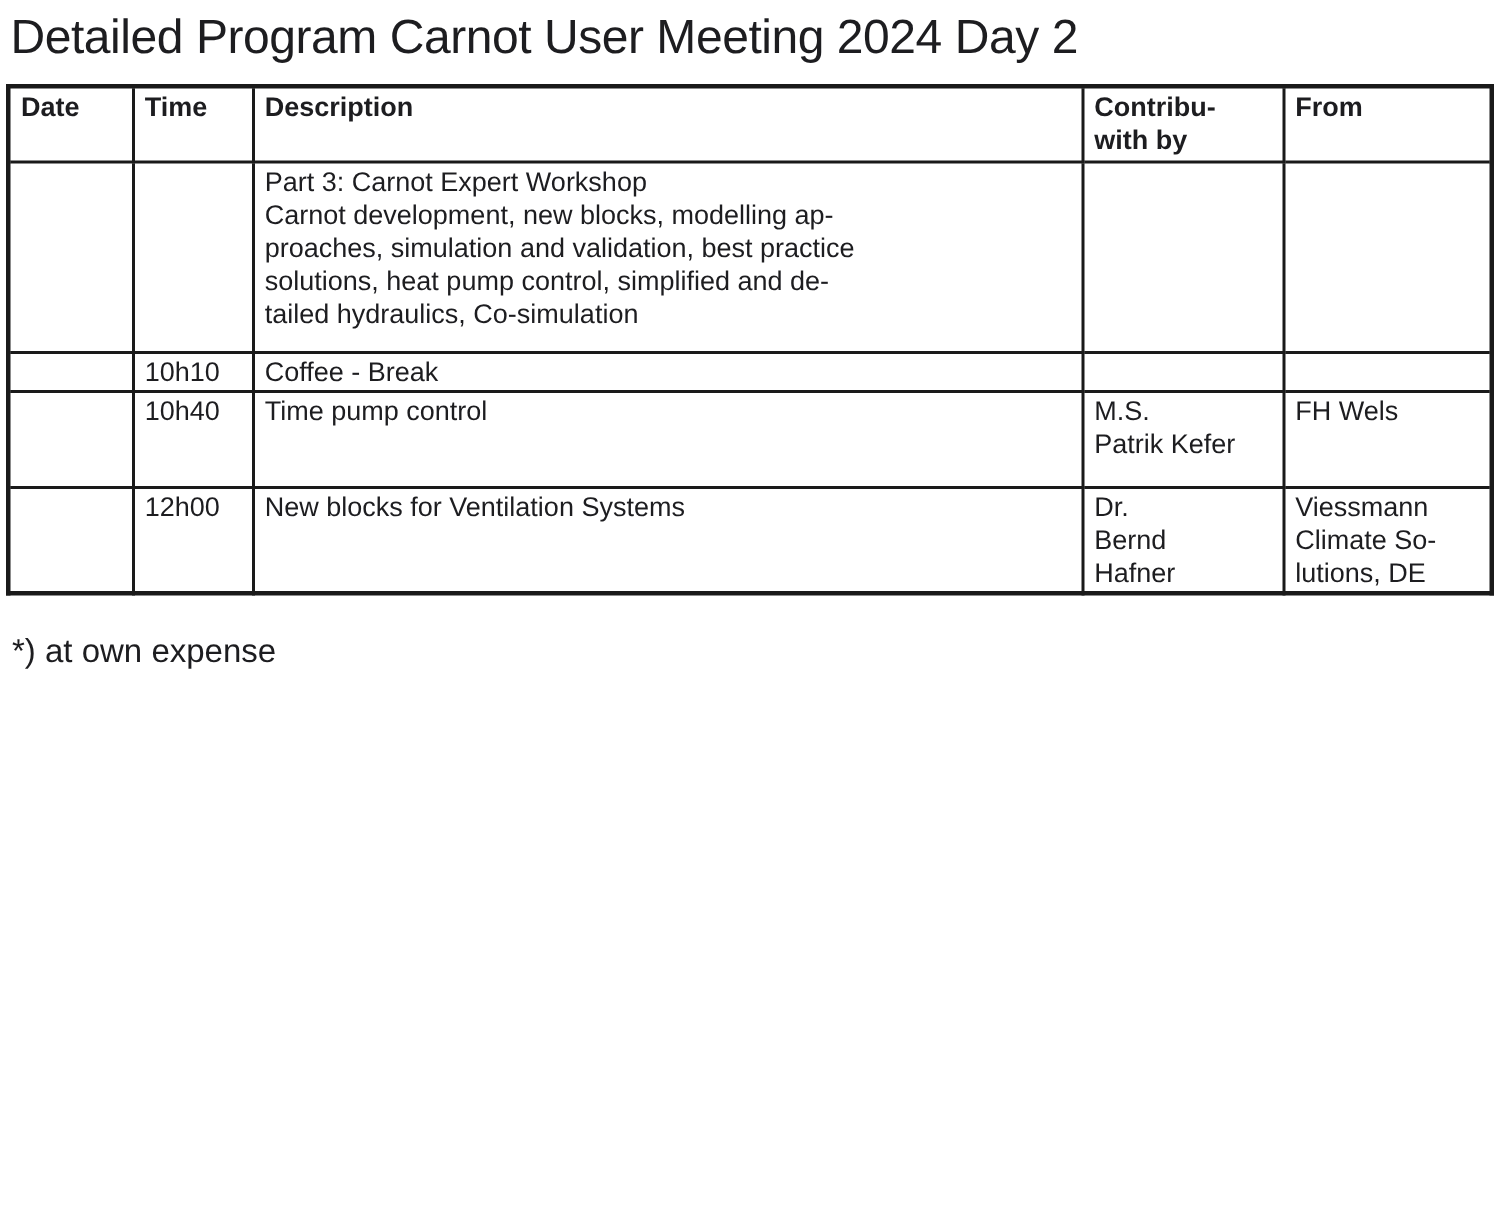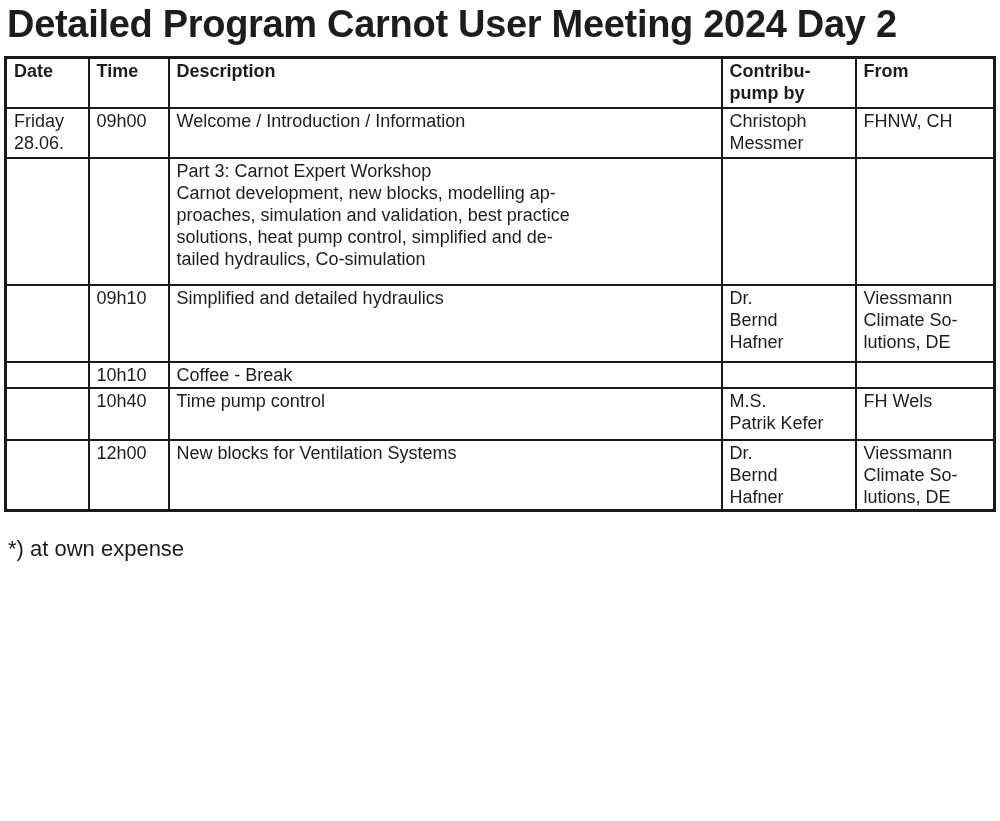--- a/index.html
+++ b/index.html
@@ -5,22 +5,22 @@
   html, body {
     margin: 0;
     padding: 0;
     background: #ffffff;
     width: 1000px;
     height: 821px;
     font-family: "Liberation Sans", sans-serif;
     color: #1d1d20;
   }
   .page-title {
-    font-size: 38px;
-    font-weight: bold;
+    font-size: 32px;
+    font-weight: normal;
     letter-spacing: -0.3px;
     margin: 8px 0 16px 7px;
     line-height: 32px;
   }
   table.program {
     border-collapse: collapse;
     table-layout: fixed;
     width: 989px;
     margin: 10px 0 0 4px;
     border: 3px solid #1a1a1a;
@@ -58,64 +58,44 @@
     <col style="width:553px">
     <col style="width:134px">
     <col style="width:139px">
   </colgroup>
   <thead>
     <tr style="height:50px">
       <th>Date</th>
       <th>Time</th>
       <th>Description</th>
       <th>Contribu-
-pump by</th>
+with by</th>
       <th>From</th>
     </tr>
   </thead>
   <tbody>
-    <tr style="height:50px">
-      <td>Friday
-28.06.</td>
-      <td>09h00</td>
-      <td class="b">Welcome / Introduction / Information</td>
-      <td>Christoph
-Messmer</td>
-      <td>FHNW, CH</td>
-    </tr>
     <tr style="height:127px">
       <td></td>
       <td></td>
       <td class="b">Part 3: Carnot Expert Workshop
 Carnot development, new blocks, modelling ap-
 proaches, simulation and validation, best practice
 solutions, heat pump control, simplified and de-
 tailed hydraulics, Co-simulation</td>
       <td></td>
       <td></td>
     </tr>
-    <tr style="height:77px">
-      <td></td>
-      <td>09h10</td>
-      <td>Simplified and detailed hydraulics</td>
-      <td>Dr.
-Bernd
-Hafner</td>
-      <td>Viessmann
-Climate So-
-lutions, DE</td>
-    </tr>
     <tr style="height:24px">
       <td></td>
       <td>10h10</td>
       <td class="b">Coffee - Break</td>
       <td></td>
       <td></td>
     </tr>
-    <tr style="height:52px">
+    <tr style="height:64px">
       <td></td>
       <td>10h40</td>
       <td>Time pump control</td>
       <td>M.S.
 Patrik Kefer</td>
       <td>FH Wels</td>
     </tr>
     <tr style="height:60px">
       <td></td>
       <td>12h00</td>

